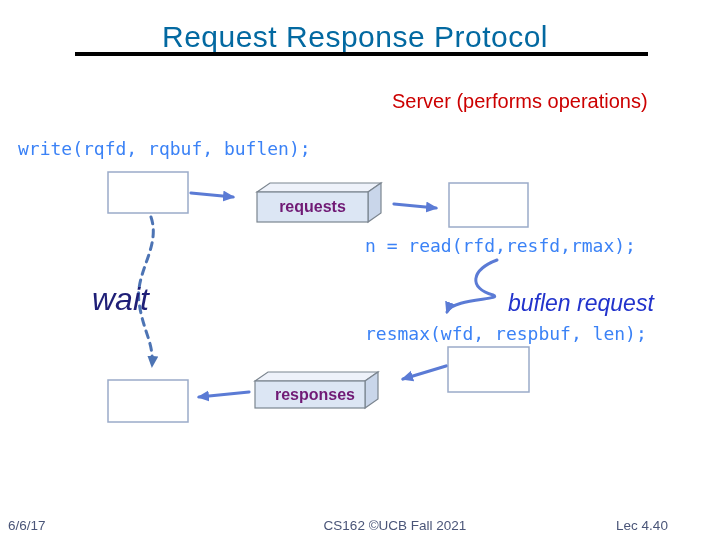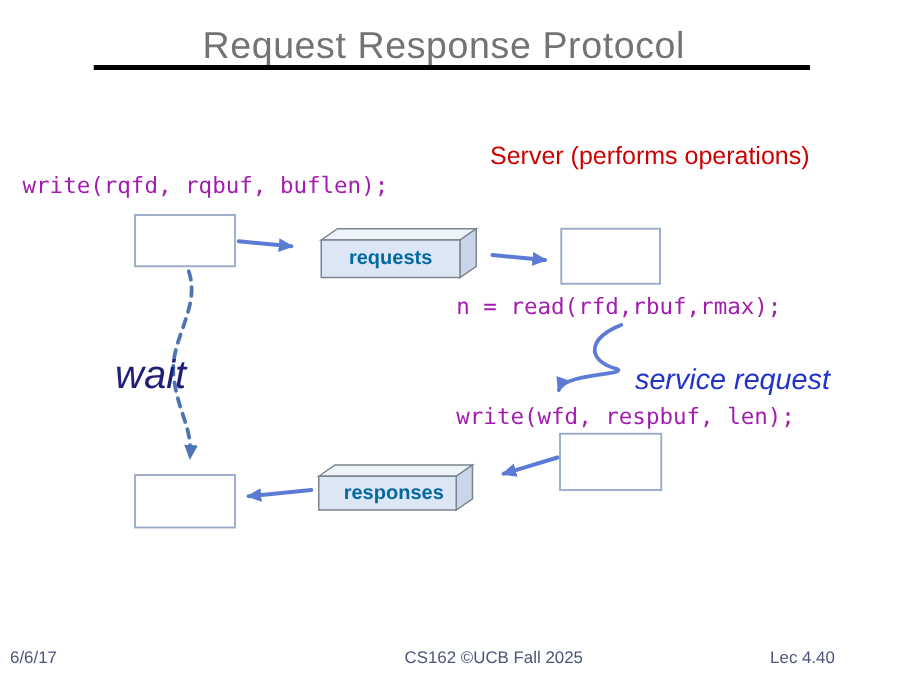--- a/index.html
+++ b/index.html
@@ -3,39 +3,39 @@
 <meta charset="utf-8">
 <style>
   html,body{margin:0;padding:0;background:#ffffff;}
   #slide{
     position:relative;width:720px;height:540px;background:#ffffff;overflow:hidden;
     font-family:"Liberation Sans",sans-serif;
   }
   .abs{position:absolute;}
   #title{
     top:20px;left:0;width:710px;text-align:center;
-    font-size:30px;color:#737373;letter-spacing:0.5px;
+    font-size:30px;color:#0369a1;letter-spacing:0.5px;
   }
   #title-underline{
     top:52px;left:75px;width:573px;height:4px;background:#000000;
   }
   .red-header{font-size:20px;color:#cc0000;}
   #client-header{top:90px;left:42px;}
-  #server-header{top:90px;left:392px;margin-top:24px;}
+  #server-header{top:90px;left:392px;}
   .code{
     font-family:"DejaVu Sans Mono","Liberation Mono",monospace;
-    font-size:18px;color:#a21caf;white-space:pre;
+    font-size:18px;color:#3b82f6;white-space:pre;
   }
   #code-client-write{top:138px;left:18px;}
   #code-server-read{top:235px;left:365px;}
   #code-server-write{top:323px;left:365px;}
   #code-client-read{top:429px;left:18px;}
   .queue-label{
     display:flex;align-items:center;justify-content:center;
-    font-size:16px;font-weight:bold;color:#0369a1;
+    font-size:16px;font-weight:bold;color:#701a75;
   }
   #requests-label{top:192px;left:257px;width:111px;height:30px;}
   #responses-label{top:381px;left:255px;width:120px;height:27px;}
   .italic-note{font-style:italic;}
   #wait-label{top:281px;left:92px;font-size:32px;color:#1f1f77;}
   #service-request-label{top:290px;left:508px;font-size:23px;color:#2233cc;}
   .footer{font-size:13.5px;color:#4a5578;}
   #footer-date{top:518px;left:8px;}
   #footer-course{top:518px;left:290px;width:210px;text-align:center;}
   #footer-lecture{top:518px;left:592px;width:100px;text-align:center;}
@@ -82,26 +82,26 @@
 
     <path d="M497,260 C471,270 468,288 493,295 C505,300 452,298 447,312" stroke="#5b7bd5" stroke-width="3" fill="none" stroke-linecap="round" marker-end="url(#ah-solid)"></path>
   </svg>
 
   <div id="title" class="abs">Request Response Protocol</div>
   <div id="title-underline" class="abs"></div>
 
   <div id="server-header" class="abs red-header">Server (performs operations)</div>
 
   <div id="code-client-write" class="abs code">write(rqfd, rqbuf, buflen);</div>
-  <div id="code-server-read" class="abs code">n = read(rfd,rbuf,rmax);</div>
-  <div id="code-server-write" class="abs code">write(wfd, respbuf, len);</div>
+  <div id="code-server-read" class="abs code">n = read(rfd,resfd,rmax);</div>
+  <div id="code-server-write" class="abs code">resmax(wfd, respbuf, len);</div>
 
   <div id="requests-label" class="abs queue-label">requests</div>
   <div id="responses-label" class="abs queue-label">responses</div>
 
   <div id="wait-label" class="abs italic-note">wait</div>
-  <div id="service-request-label" class="abs italic-note">service request</div>
+  <div id="service-request-label" class="abs italic-note">buflen request</div>
 
   <div id="footer-date" class="abs footer">6/6/17</div>
-  <div id="footer-course" class="abs footer">CS162 ©UCB Fall 2025</div>
+  <div id="footer-course" class="abs footer">CS162 ©UCB Fall 2021</div>
   <div id="footer-lecture" class="abs footer">Lec 4.40</div>
 
 </div>
 
 </body></html>

